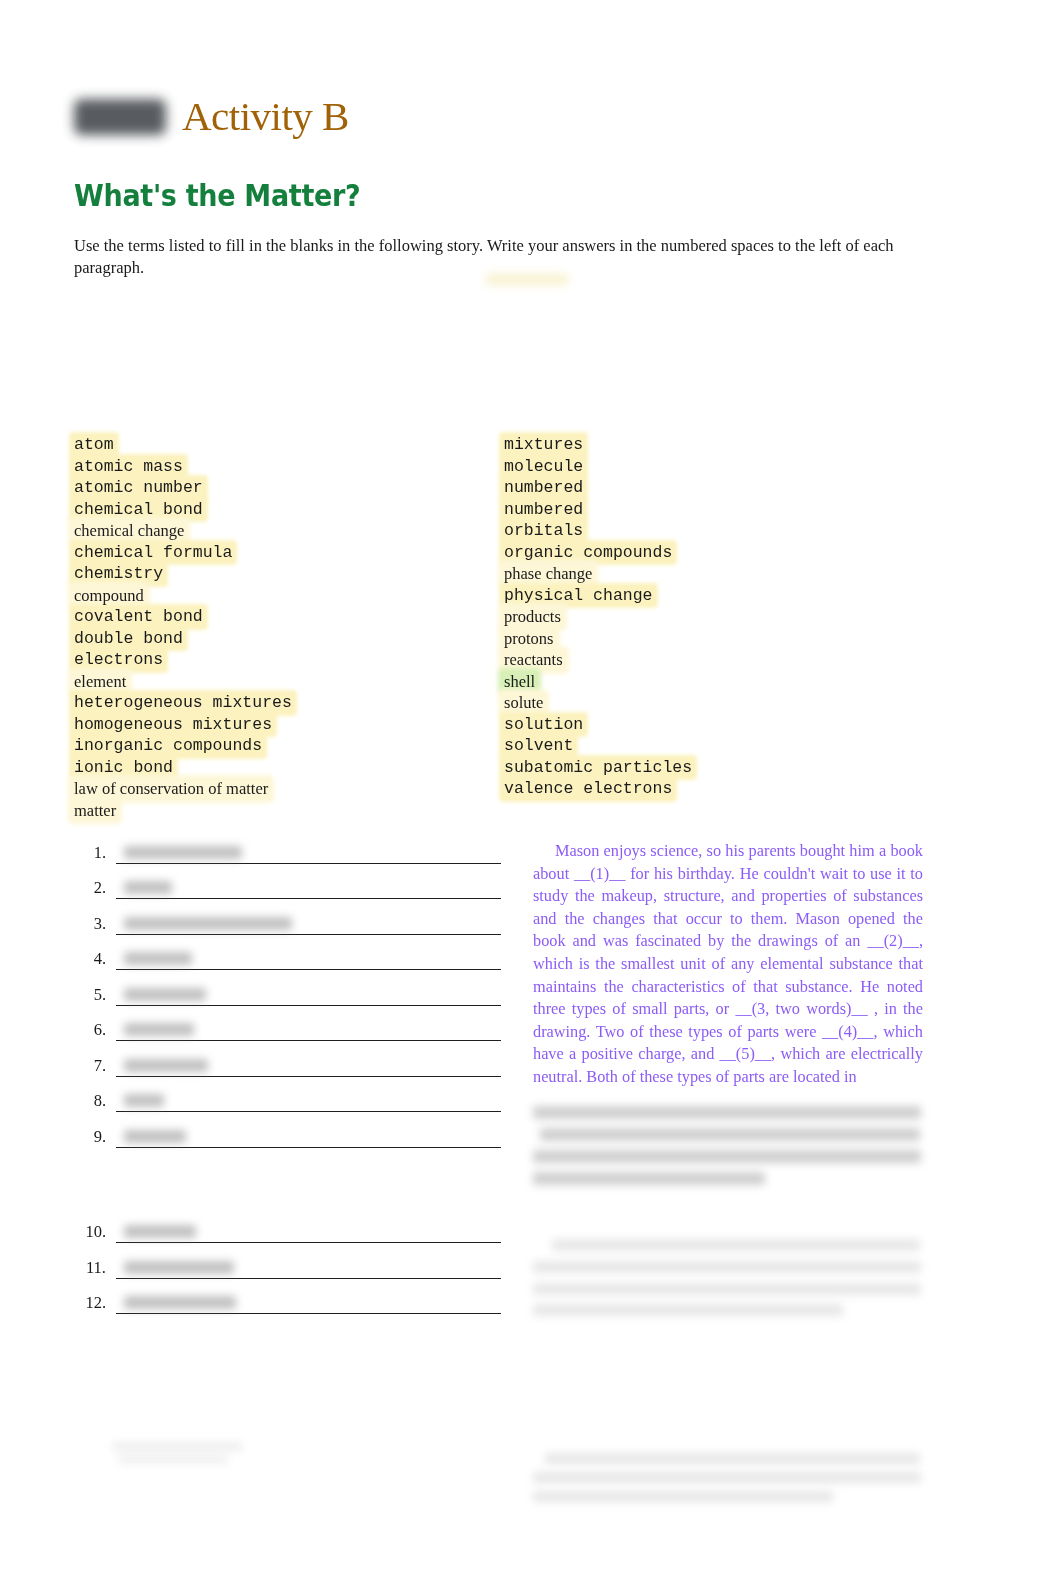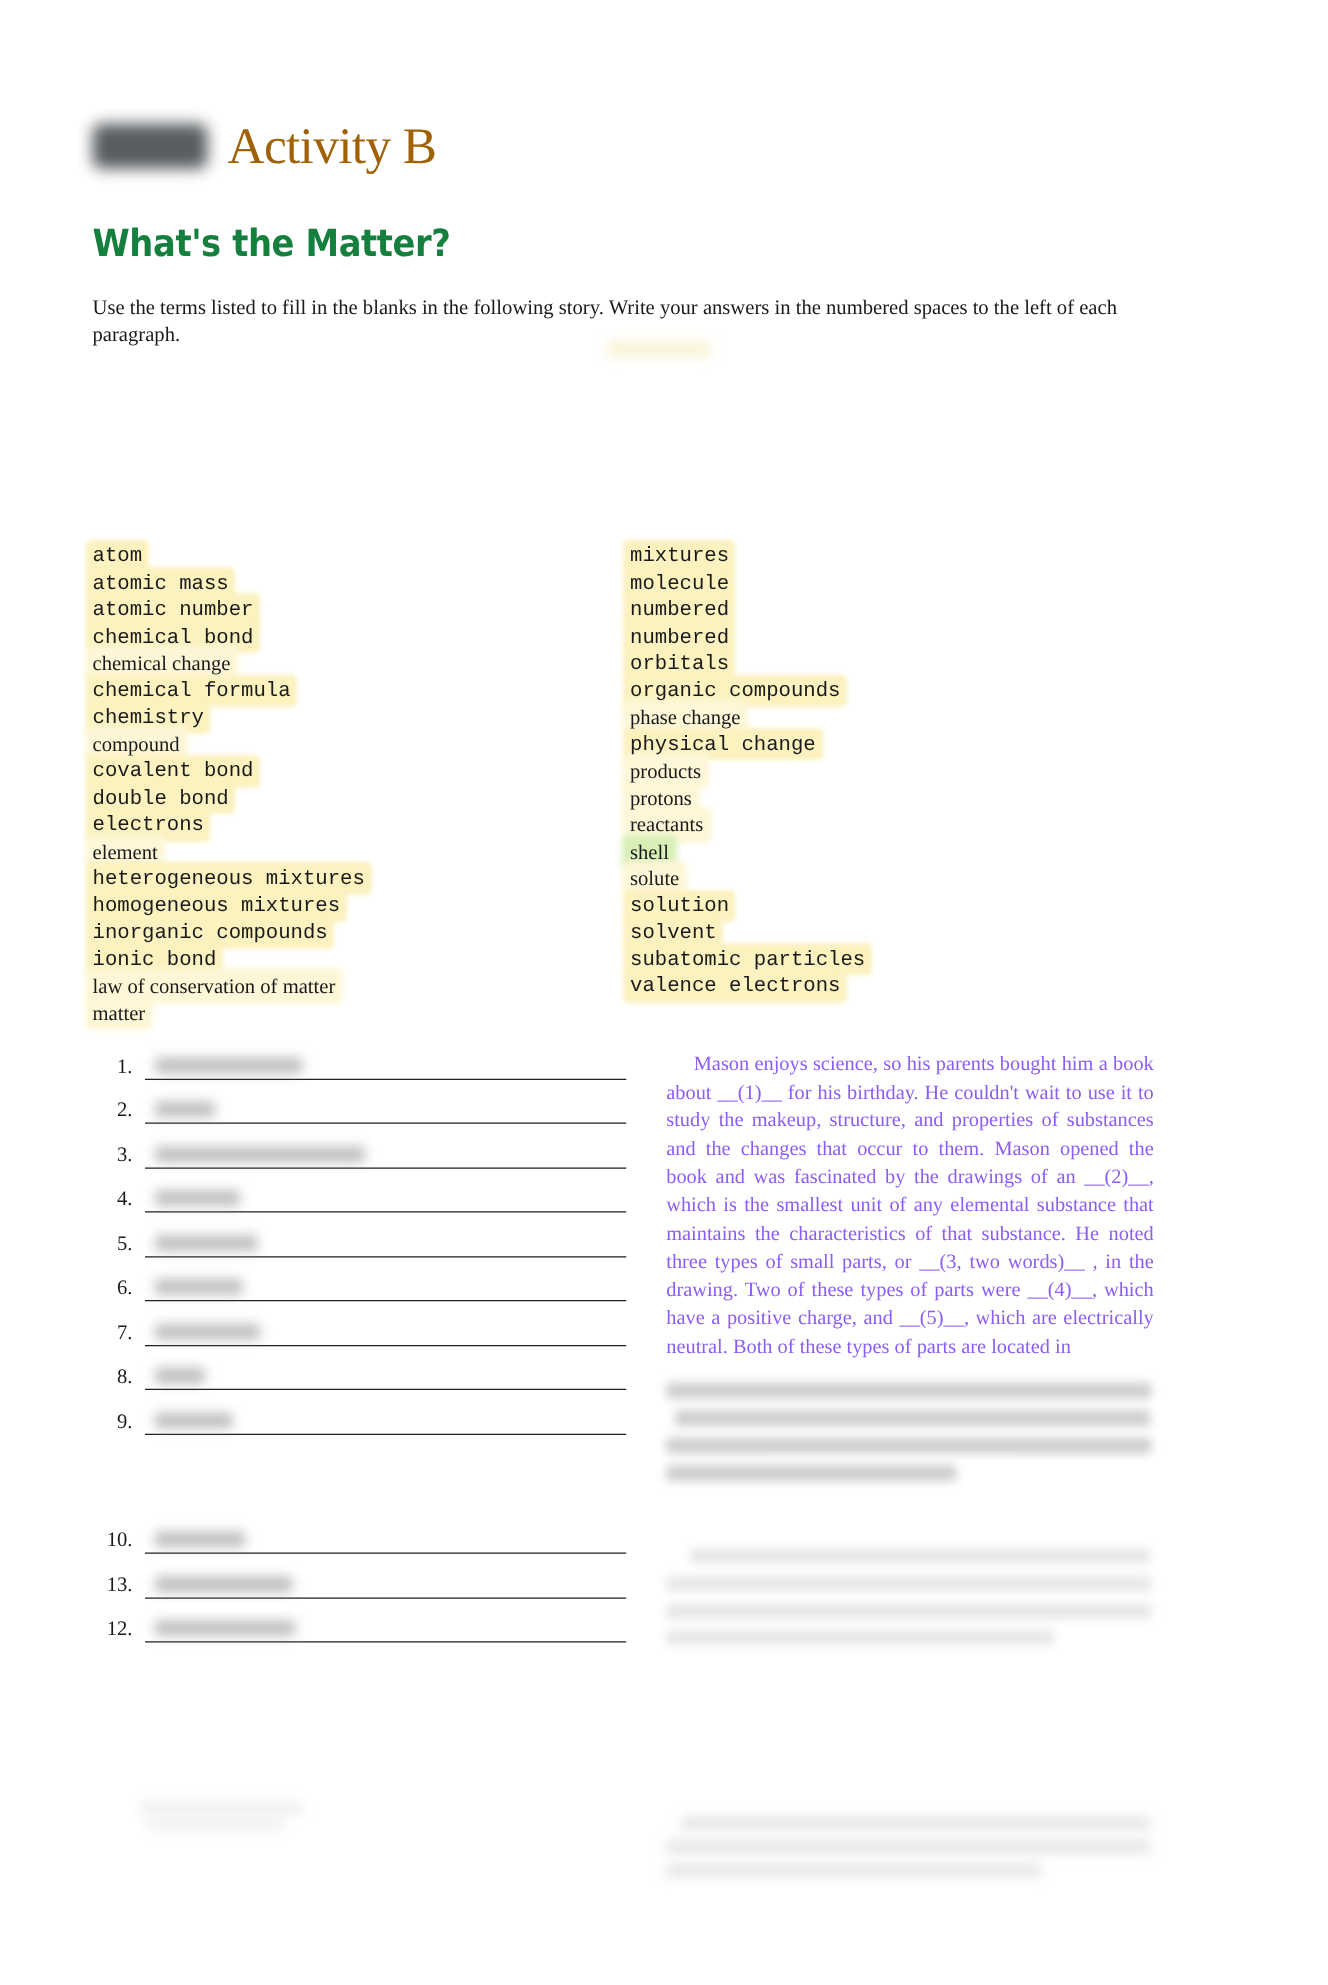--- a/index.html
+++ b/index.html
@@ -329,21 +329,21 @@
           <span class="ans-written" style="width: 62px;"></span>
         </span>
       </div>
       <div class="ans-row gap-before">
         <span class="ans-num">10.</span>
         <span class="ans-line">
           <span class="ans-written" style="width: 72px;"></span>
         </span>
       </div>
       <div class="ans-row">
-        <span class="ans-num">13.</span>
+        <span class="ans-num">11.</span>
         <span class="ans-line">
           <span class="ans-written" style="width: 110px;"></span>
         </span>
       </div>
       <div class="ans-row">
         <span class="ans-num">12.</span>
         <span class="ans-line">
           <span class="ans-written" style="width: 112px;"></span>
         </span>
       </div>

